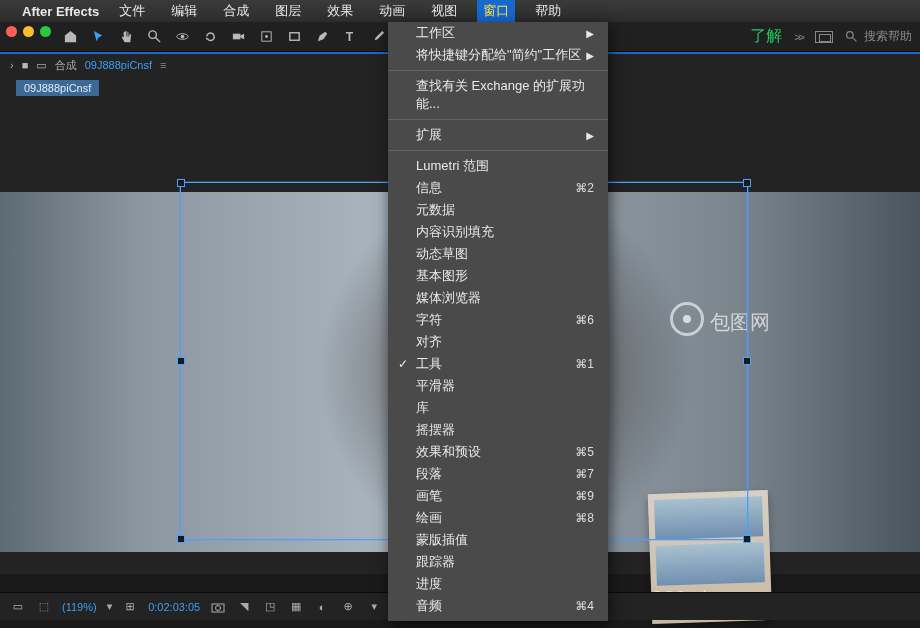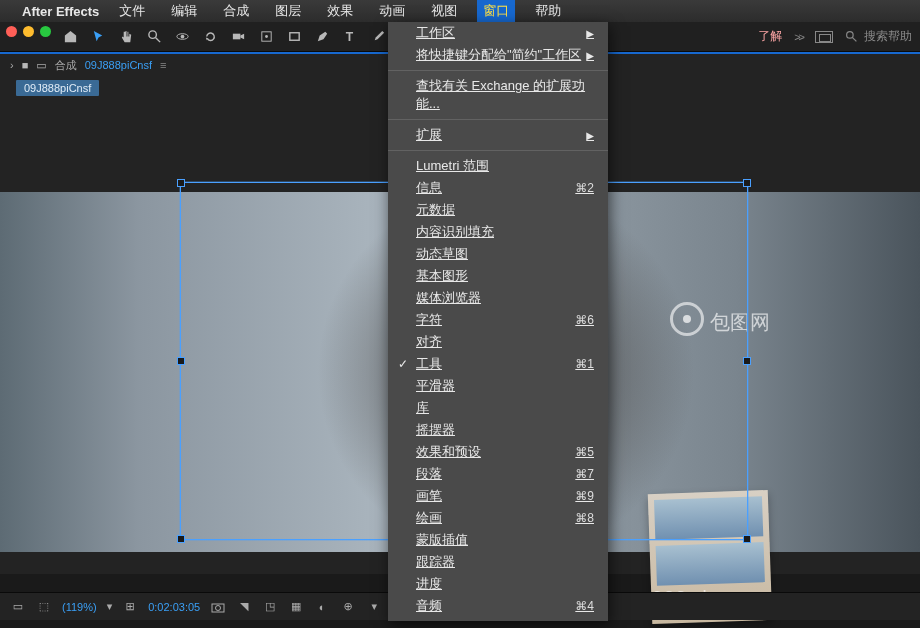--- a/index.html
+++ b/index.html
@@ -19,21 +19,21 @@
 .tl.y { background: #febc2e; }
 .tl.g { background: #28c840; }
 
 
 .toolbar { height: 30px; background: #202020; display: flex; align-items: center; padding: 0 8px 0 60px; gap: 8px; border-bottom: 1px solid #0a0a0a; }
 .tool-ico { width: 20px; height: 20px; display: flex; align-items: center; justify-content: center; color: #b8b8b8; }
 .tool-ico.active { color: #3a9ff5; }
 .tool-ico svg { width: 15px; height: 15px; }
 .toolbar .spacer { flex: 1; }
 .toolbar .right { display: flex; align-items: center; gap: 12px; color: #999; font-size: 12px; }
-.toolbar .learn { color: #fca5a5; font-size: 12px; }
+.toolbar .learn { color: #22c55e; font-size: 16px; }
 .search { display: flex; align-items: center; gap: 6px; color: #888; font-size: 12px; }
 .search .mag { width: 13px; height: 13px; }
 .chevrons { font-size: 11px; letter-spacing: -2px; color: #888; }
 .box-ico { width: 18px; height: 12px; border: 1px solid #888; display: inline-block; position: relative; }
 .box-ico::after { content: ""; position: absolute; left: 3px; top: 2px; width: 10px; height: 6px; border: 1px solid #888; }
 
 
 .bluebar { height: 2px; background: #1768cf; }
 
 
@@ -67,21 +67,21 @@
 .paper .row { height: 40px; margin: 6px; background: linear-gradient(#a8c0d0, #7090b0); }
 
 
 .footer { position: absolute; left: 0; top: 592px; height: 28px; right: 0; background: #232323; display: flex; align-items: center; padding: 0 10px; gap: 10px; font-size: 11px; color: #3a9ff5; border-top: 1px solid #0a0a0a; }
 .footer .ico { color: #aaa; width: 16px; height: 16px; display: flex; align-items: center; justify-content: center; }
 .footer .grey { color: #aaa; }
 
 
 .dropdown { position: absolute; left: 388px; top: 22px; width: 220px; background: #4a4a4a; box-shadow: 2px 4px 14px rgba(0,0,0,0.6); color: #e8e8e8; font-size: 13px; padding-bottom: 4px; }
 .dropdown .sep { height: 1px; background: #626262; margin: 4px 0; }
-.dropdown .row { display: flex; align-items: center; padding: 2px 14px 2px 28px; position: relative; min-height: 19px; text-decoration: underline; }
+.dropdown .row { display: flex; align-items: center; padding: 2px 14px 2px 28px; position: relative; min-height: 19px; }
 .dropdown .row .check { position: absolute; left: 10px; font-size: 12px; }
 .dropdown .row .sc { margin-left: auto; font-size: 12px; color: #ddd; font-family: "Lucida Grande", Arial; }
 .dropdown .row .arrow { margin-left: auto; font-size: 10px; }
 
 </style>
 </head>
 <body>
 
 <div class="menubar">
   <span class="apple"></span>

